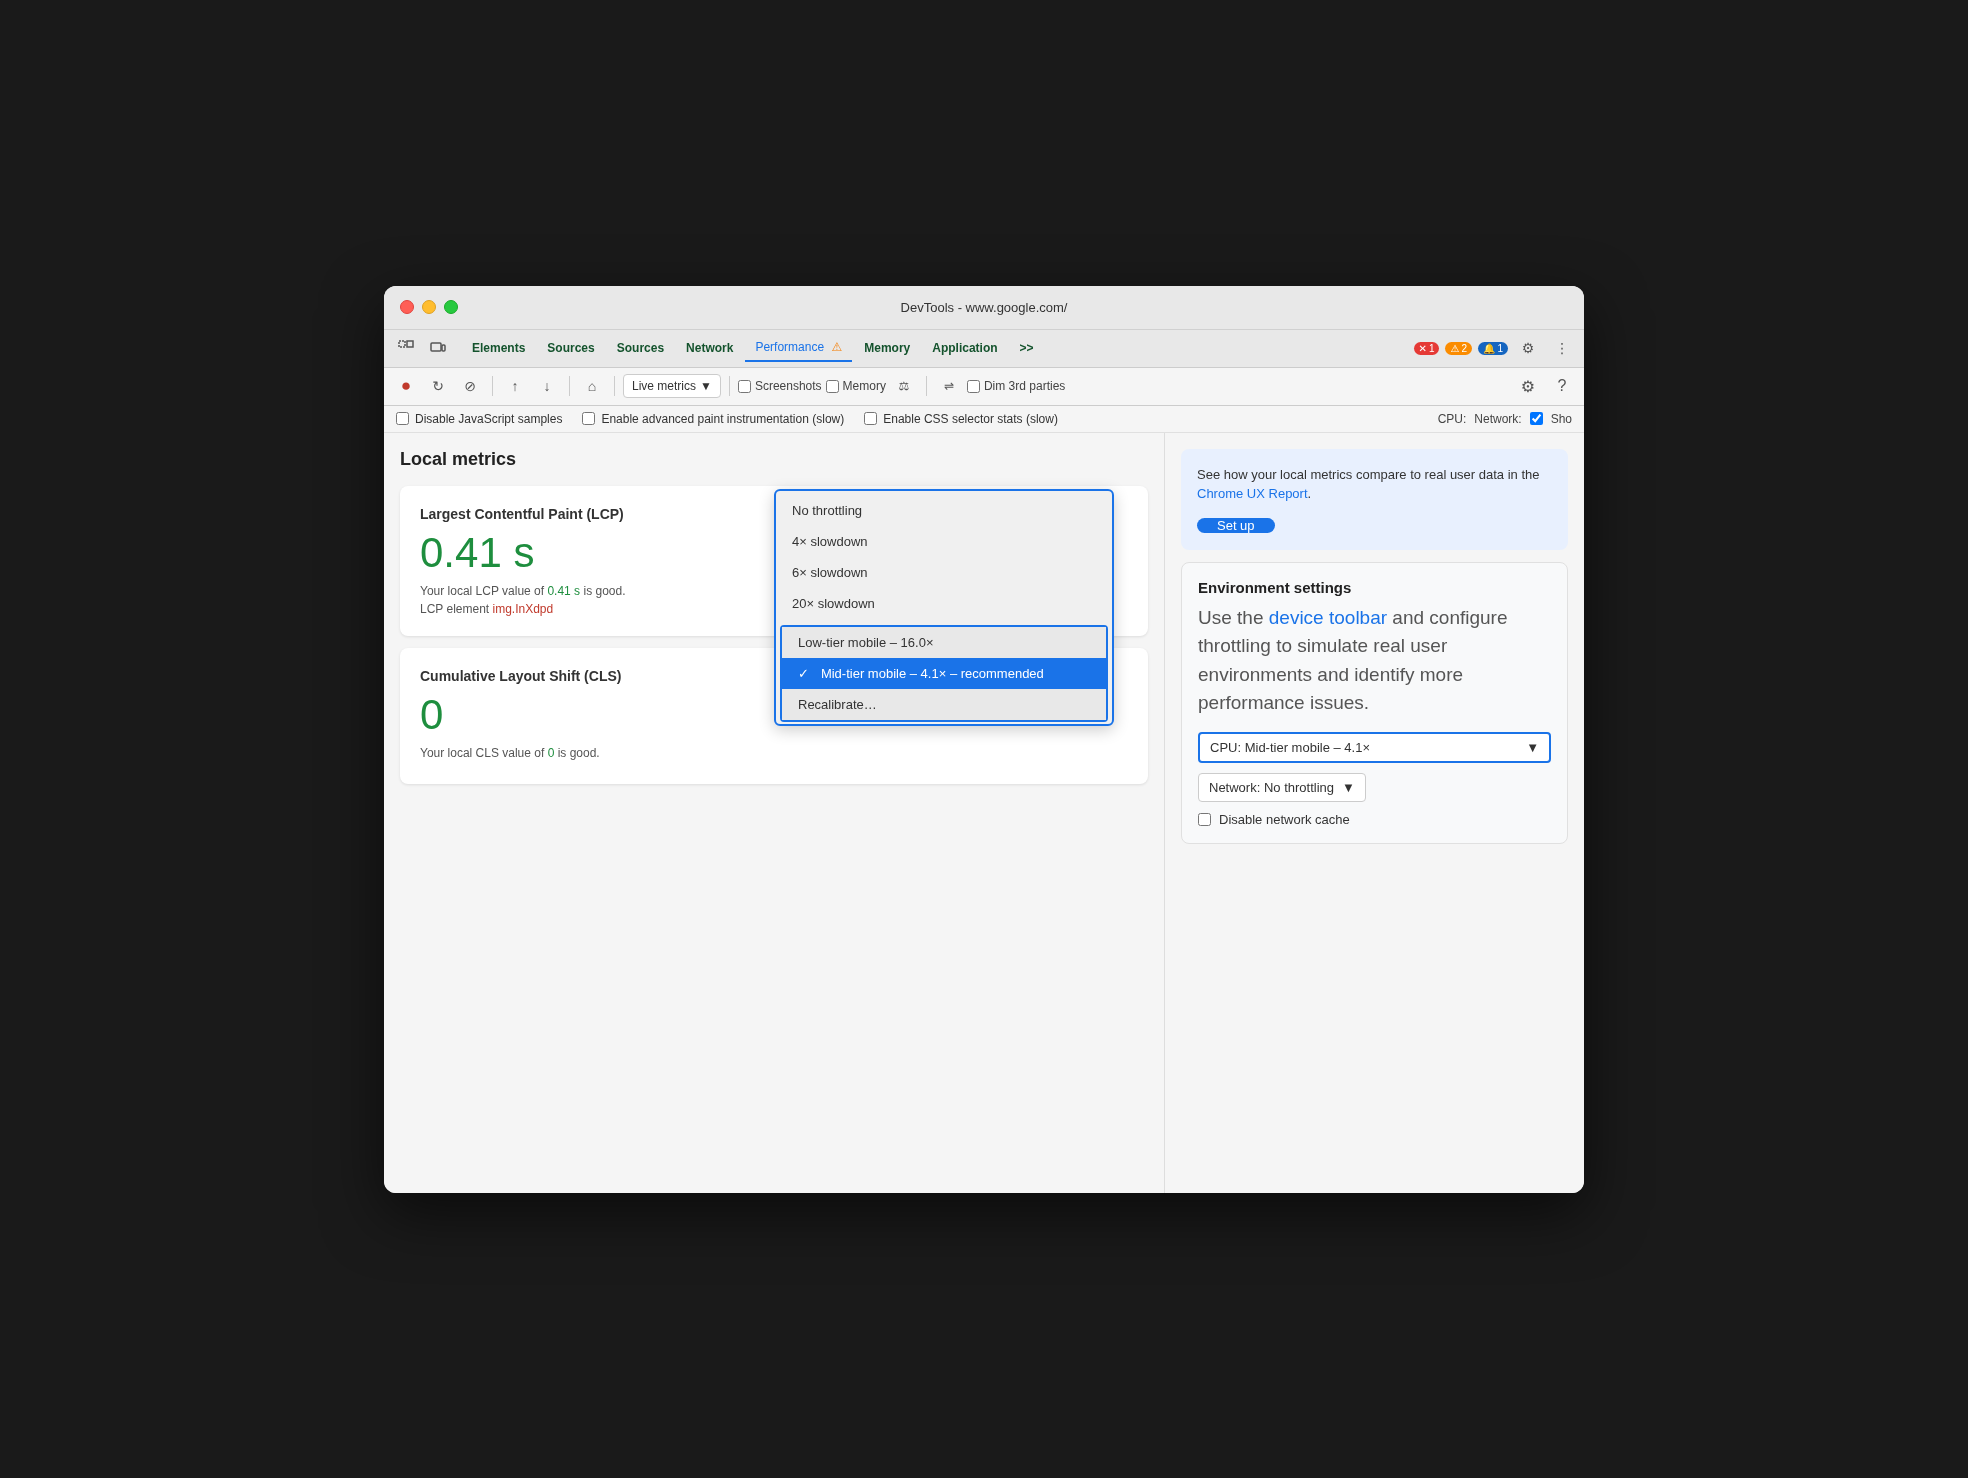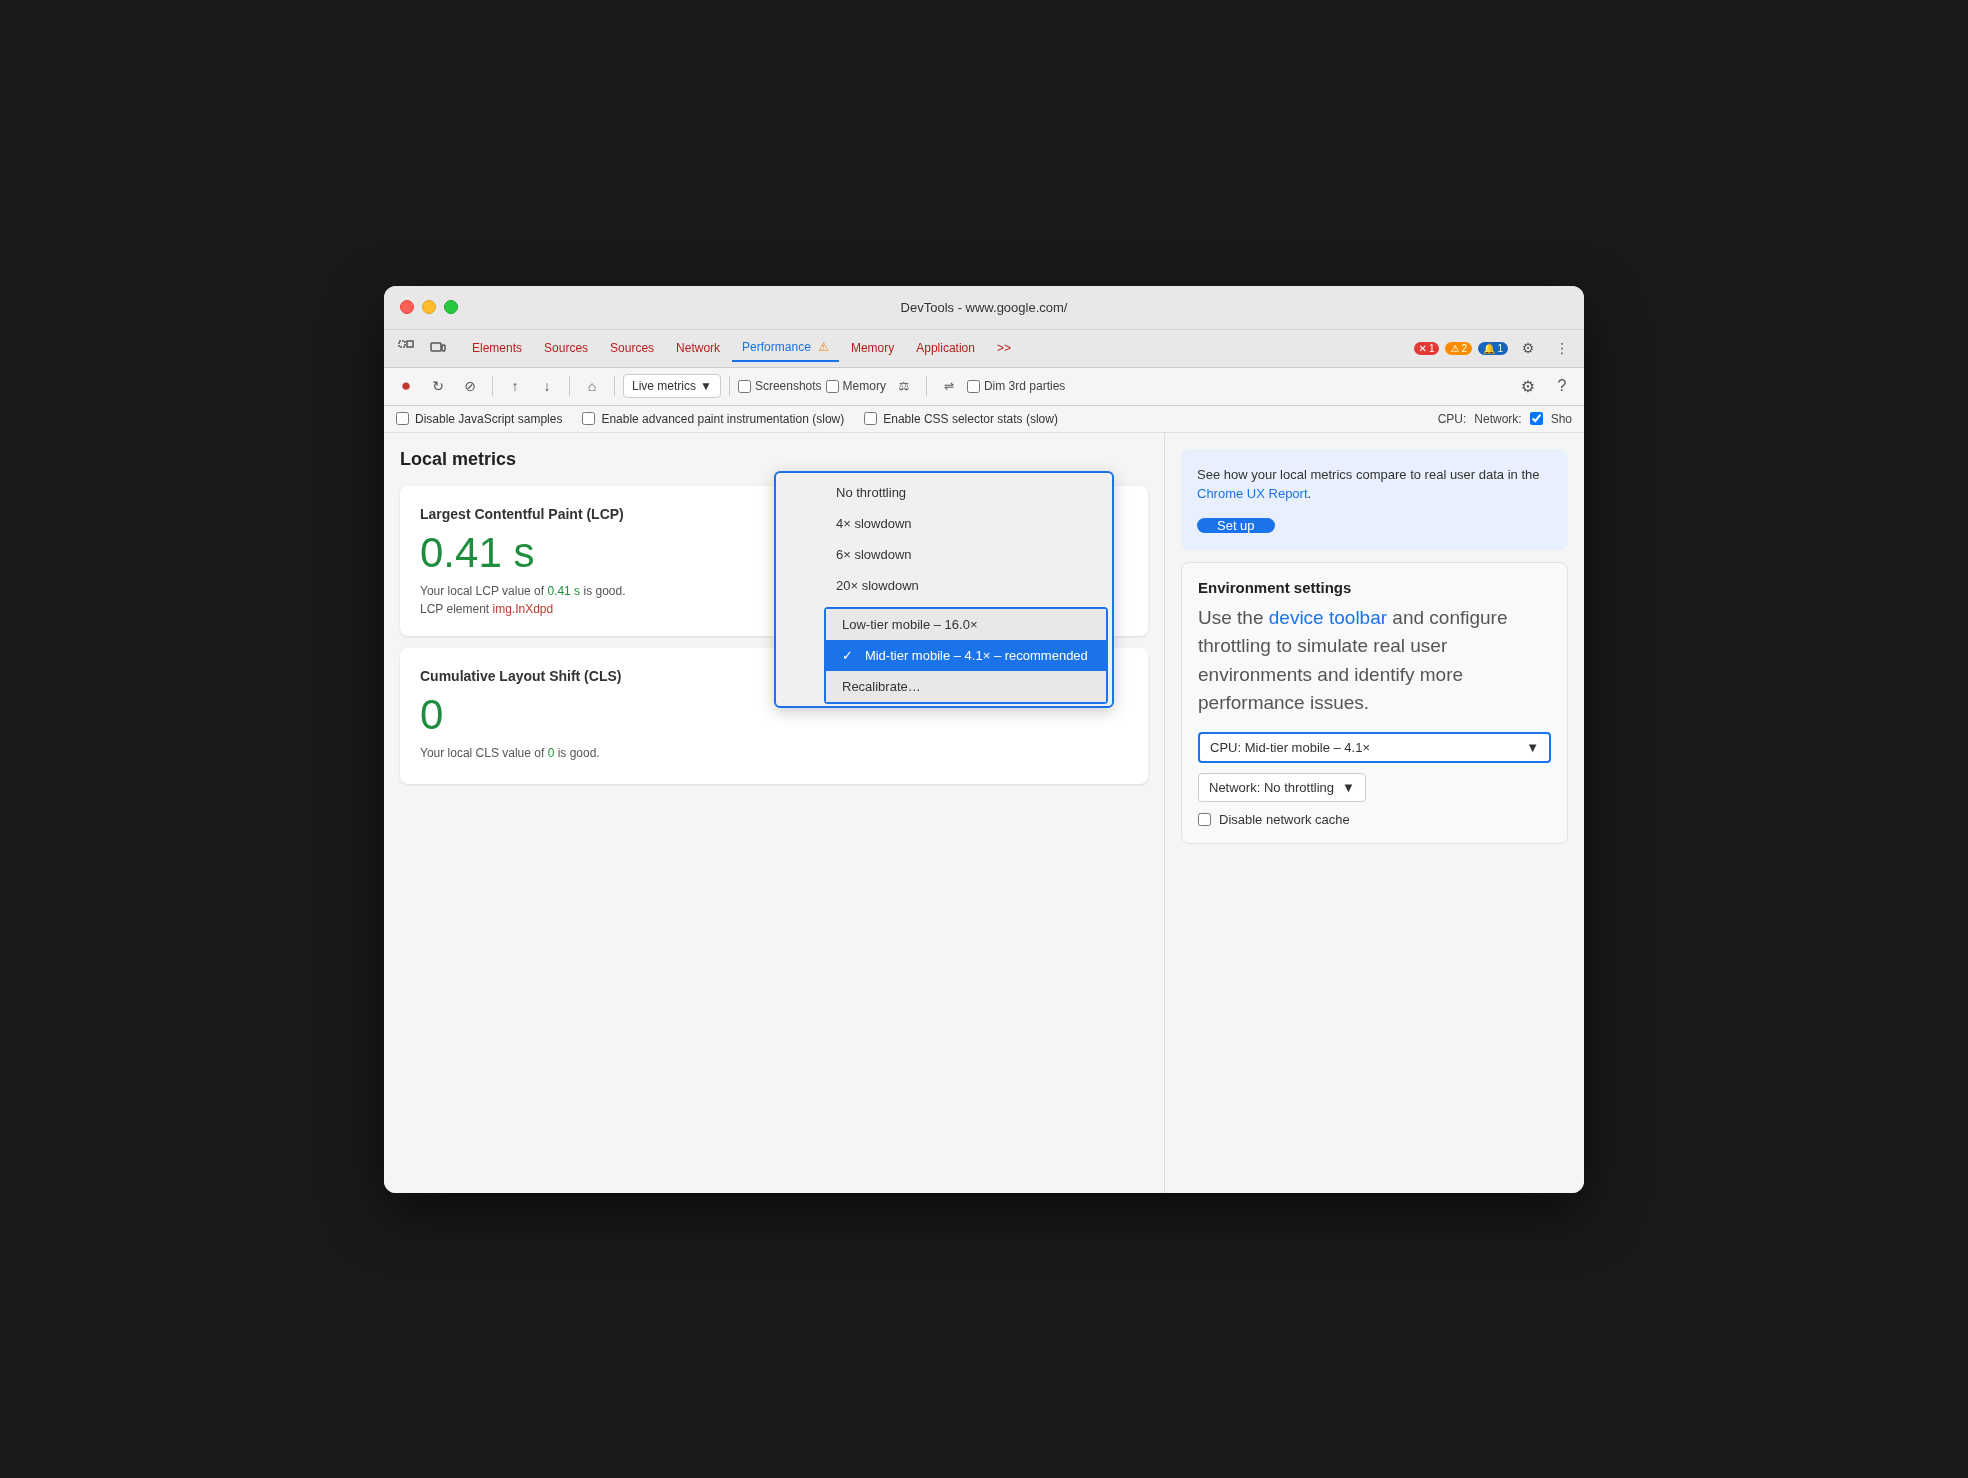--- a/index.html
+++ b/index.html
@@ -54,23 +54,24 @@
       align-items: center;
       padding: 0 8px;
       height: 38px;
       border-bottom: 1px solid #ccc;
       gap: 2px;
     }
     .tab-item {
       font-size: 12px;
       padding: 6px 10px;
       cursor: pointer;
-      color: #b91c1c;
+      color: #14532d;
       border-radius: 4px;
       white-space: nowrap;
+      font-weight: bold;
     }
     .tab-item.active {
       color: #1a73e8;
       border-bottom: 2px solid #1a73e8;
       border-radius: 0;
       font-weight: 500;
     }
     .tab-icons {
       display: flex;
       gap: 4px;
@@ -359,30 +360,29 @@
     .disable-cache-label {
       display: flex;
       align-items: center;
       gap: 8px;
       font-size: 13px;
       color: #333;
       cursor: pointer;
     }
     .dropdown-menu {
       position: absolute;
-      top: 38px;
+      top: 56px;
       left: 390px;
       background: #f0f0f0;
       border: 2px solid #1a73e8;
       border-radius: 6px;
       box-shadow: 0 4px 16px rgba(0,0,0,0.2);
       z-index: 100;
       min-width: 340px;
       overflow: hidden;
-      padding-left: 44px;
     }
     .dropdown-item {
       padding: 8px 16px;
       font-size: 13px;
       color: #333;
       cursor: pointer;
       display: flex;
       align-items: center;
       gap: 8px;
     }

